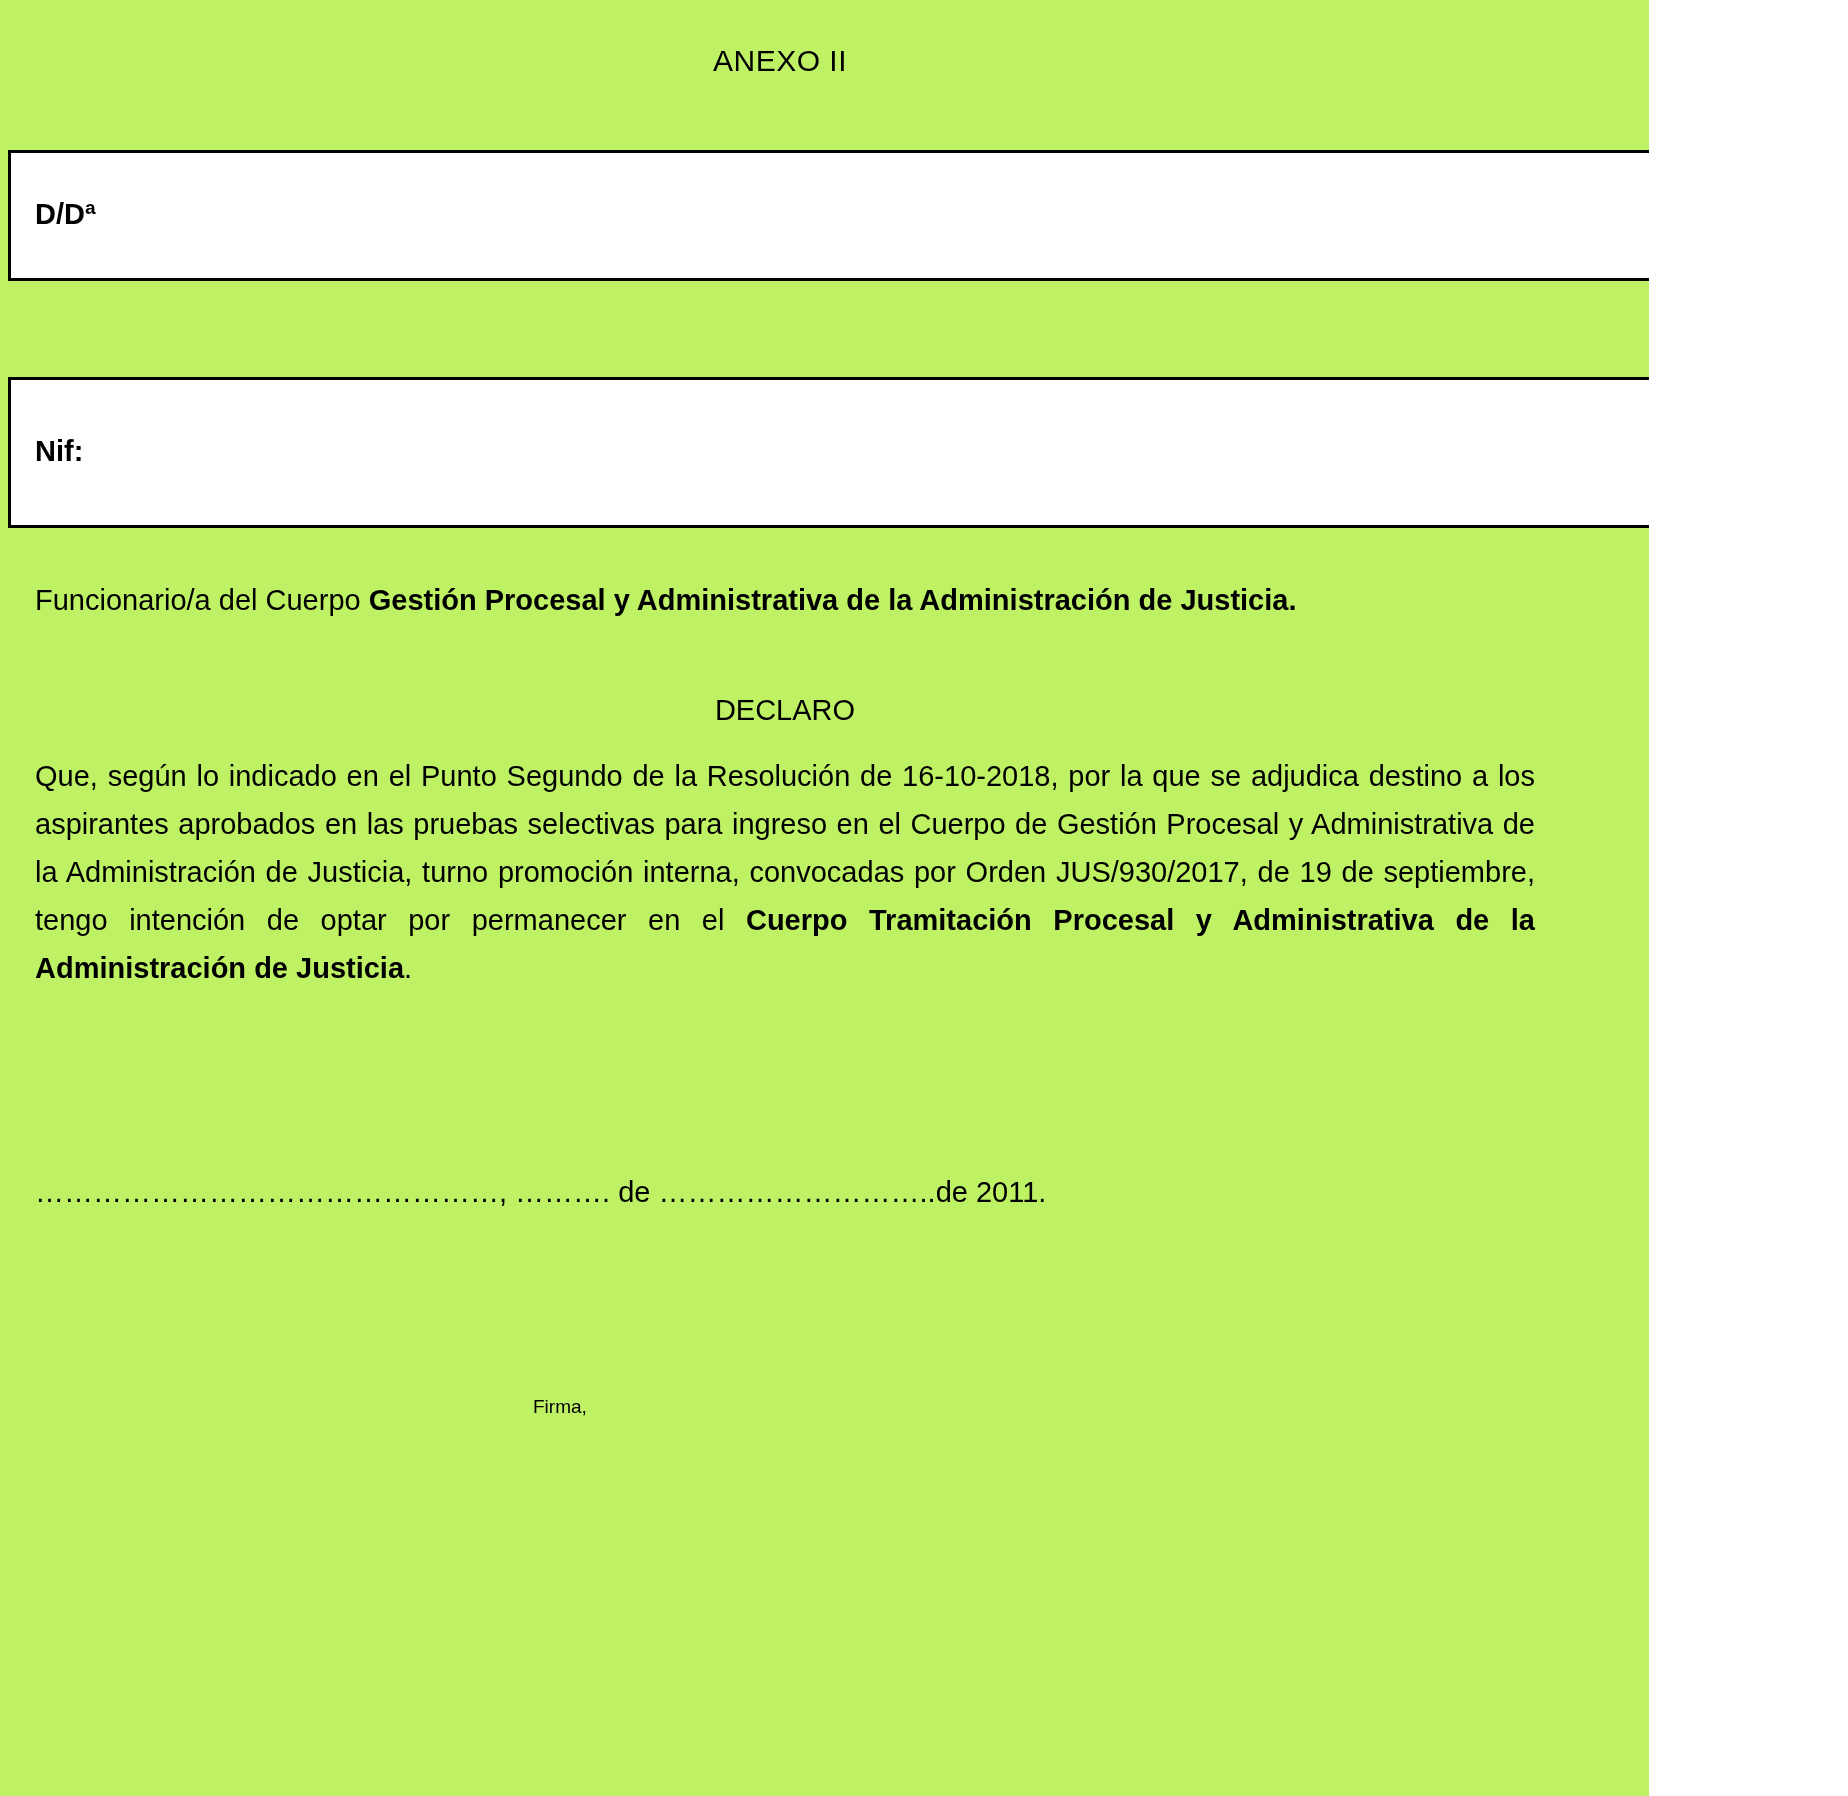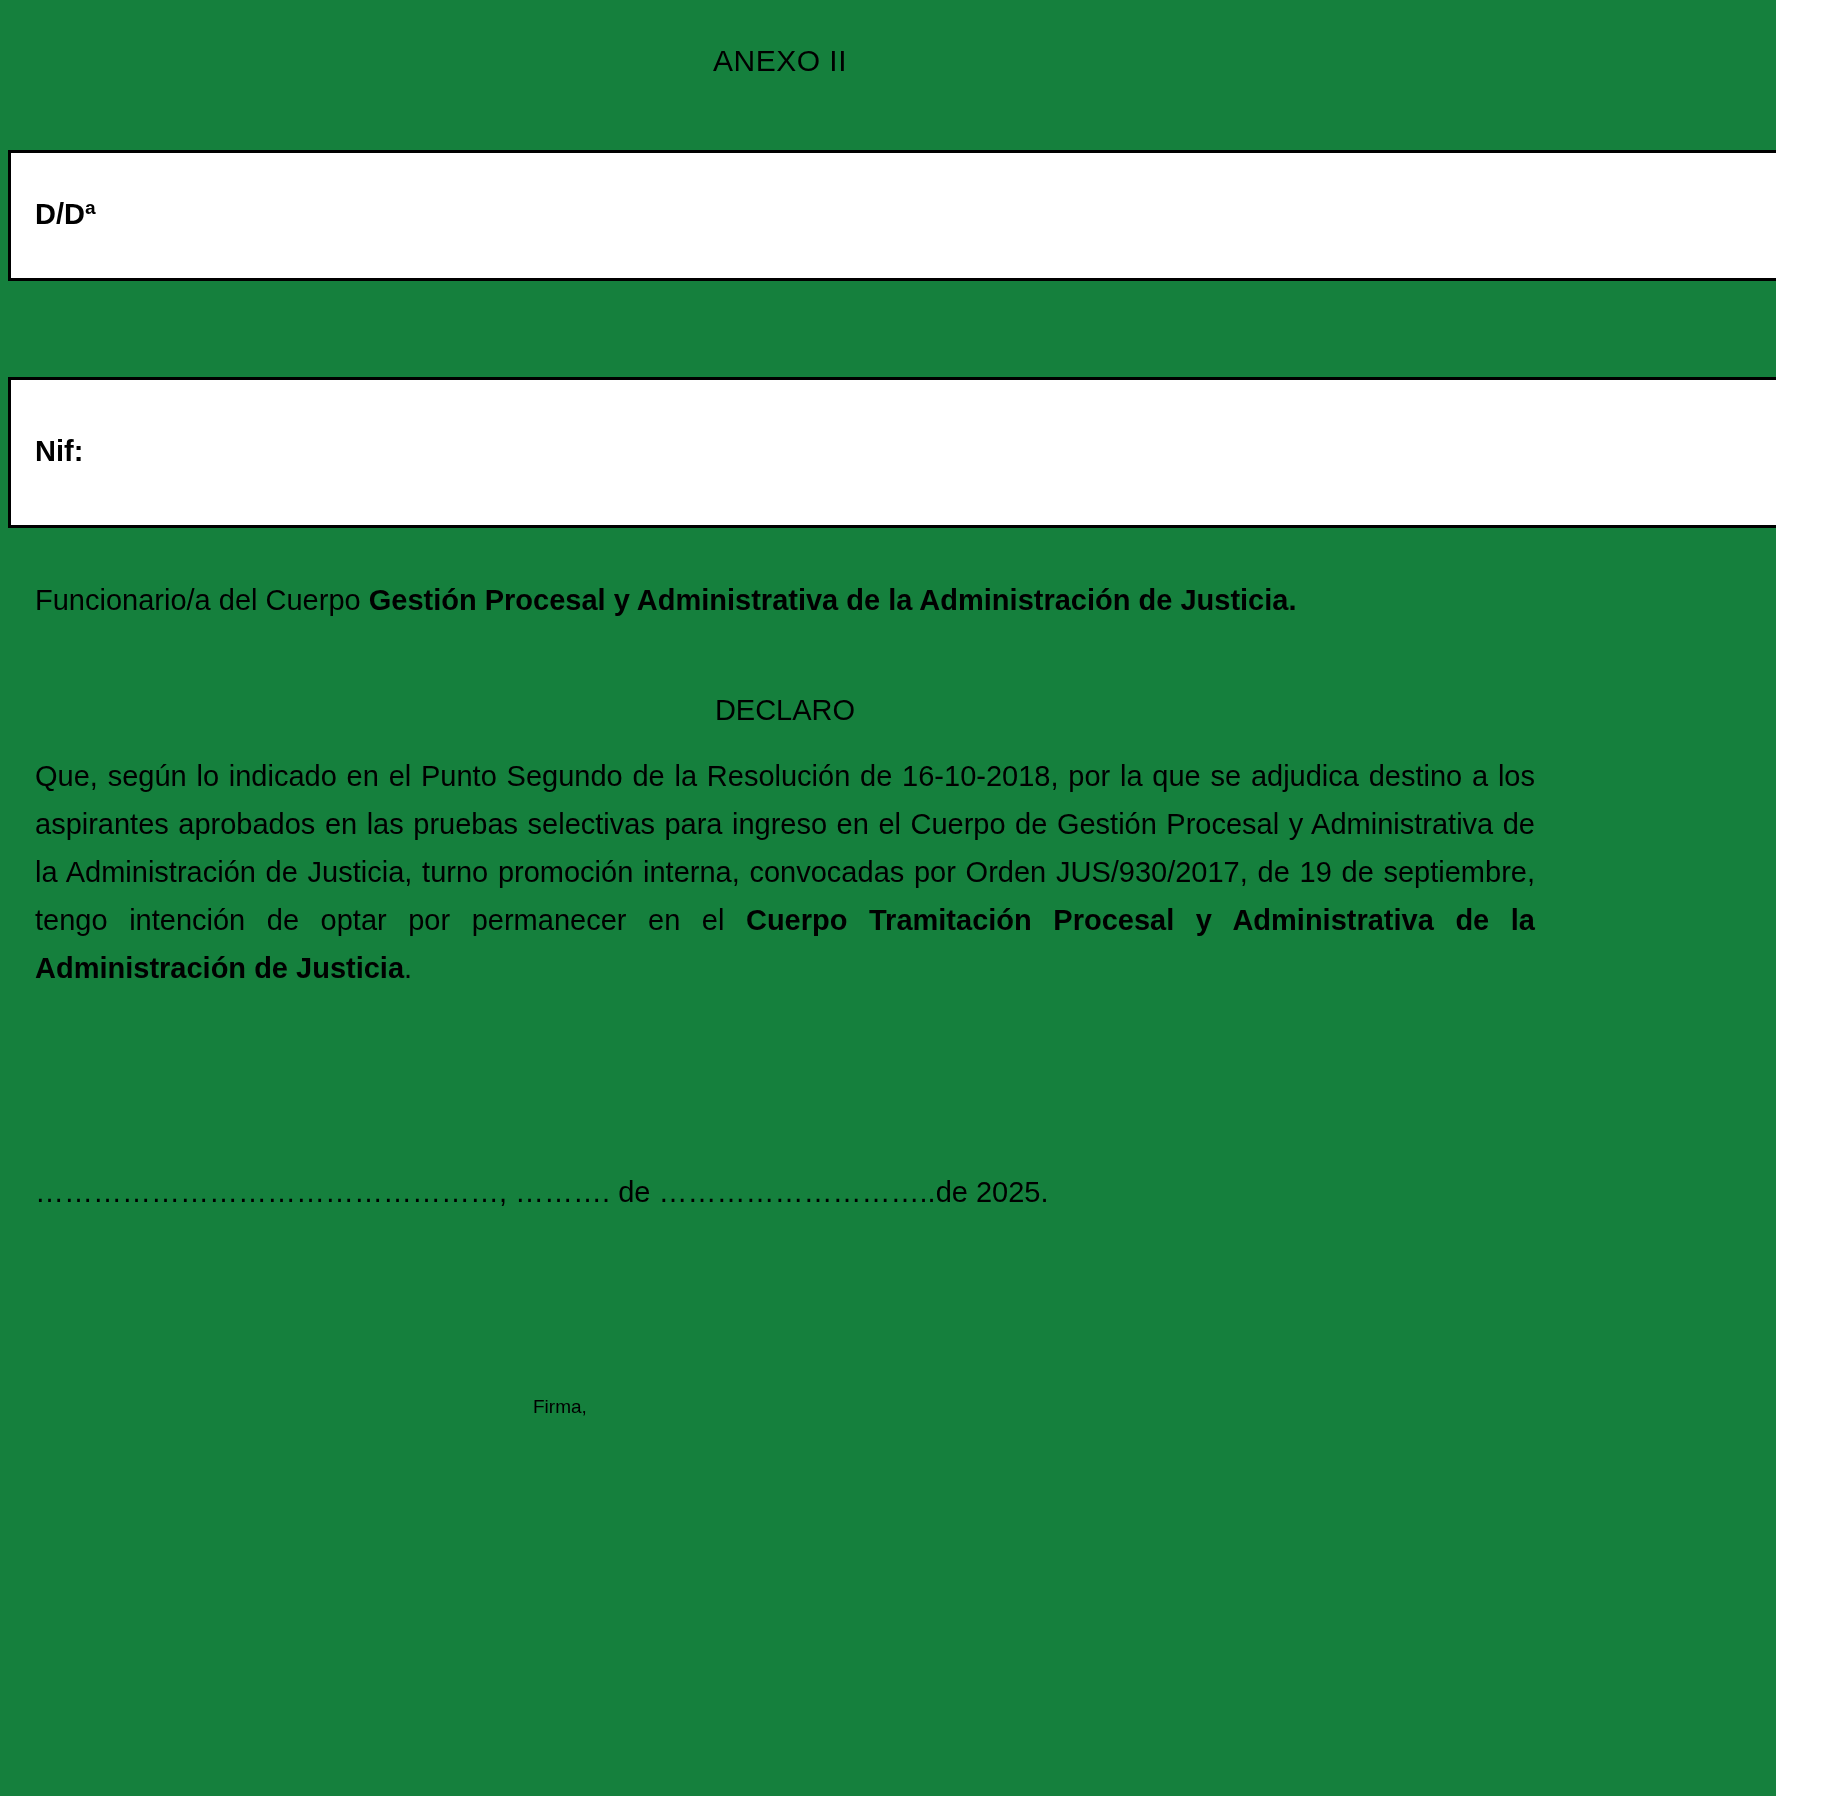--- a/index.html
+++ b/index.html
@@ -2,23 +2,23 @@
 <html><head>
 <meta charset="utf-8">
 <style>
   html, body {
     margin: 0;
     padding: 0;
     background: #ffffff;
   }
   .page {
     position: relative;
-    width: 1776px;
+    width: 1649px;
     height: 1796px;
-    background: #15803d;
+    background: #bef264;
     color: #000000;
     font-family: "Liberation Sans", "DejaVu Sans", sans-serif;
     font-size: 29px;
     overflow: hidden;
   }
   .page-title {
     position: absolute;
     top: 44px;
     left: 0;
     width: 1560px;
@@ -102,17 +102,17 @@
   <div class="para" id="declaro-heading">DECLARO</div>
 
   <div class="para" id="funcionario-line">
     <span>Funcionario/a del Cuerpo </span><span class="bold">Gestión Procesal y Administrativa de la Administración de Justicia.</span>
   </div>
 
   <div class="para" id="declaration-paragraph">
     <span>Que, según lo indicado en el Punto Segundo de la Resolución de 16-10-2018, por la que se adjudica destino a los aspirantes aprobados en las pruebas selectivas para ingreso en el Cuerpo de Gestión Procesal y Administrativa de la Administración de Justicia, turno promoción interna, convocadas por Orden JUS/930/2017, de 19 de septiembre, tengo intención de optar por permanecer en el </span><span class="bold">Cuerpo Tramitación Procesal y Administrativa de la Administración de Justicia</span><span>.</span>
   </div>
 
-  <div class="para" id="date-line">…………………………………………, ………. de ………………………..de 2025.</div>
+  <div class="para" id="date-line">…………………………………………, ………. de ………………………..de 2011.</div>
 
   <div id="signature-label">Firma,</div>
 
 </div>
 
 </body></html>

